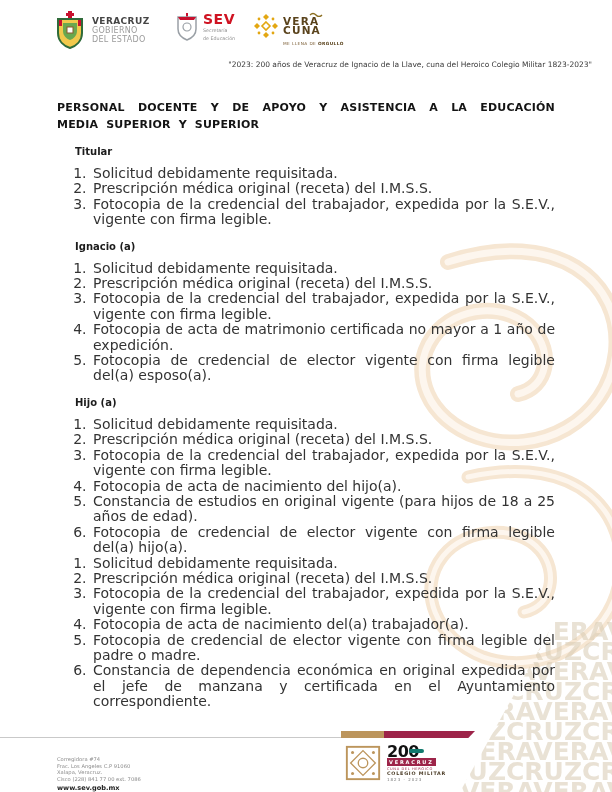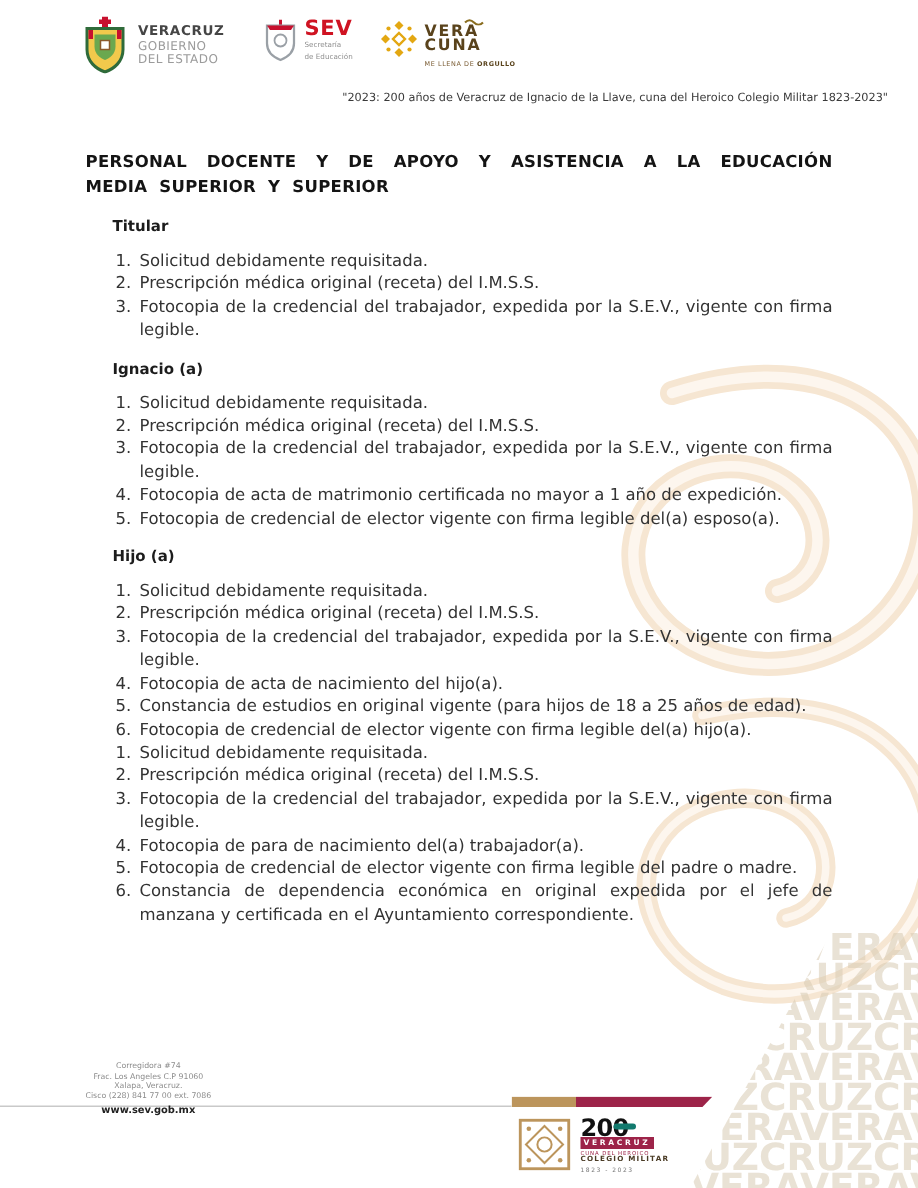--- a/index.html
+++ b/index.html
@@ -38,30 +38,30 @@
   .vc-tagline{font-size:4.3px; color:#7a5c33; letter-spacing:.4px; margin-top:3px; margin-left:29px;}
   .vc-tagline b{color:var(--brandbrown);}
   .quote{position:absolute; top:60px; right:20px; font-size:7.5px; color:#3a3a3a; z-index:1;}
   
   .content{position:absolute; left:57px; top:99px; width:498px; z-index:1;}
   .title{
     font-size:11px; line-height:17px; font-weight:bold; color:#141414;
     text-align:justify; word-spacing:4px; letter-spacing:.2px; margin:0;
   }
   .section-heading{font-size:10px; font-weight:bold; color:#1c1c1c; margin:13px 0 9px 18px;}
-  .req-list{margin:0; padding:0 0 0 34px; font-size:11px; color:var(--bodytext);}
+  .req-list{margin:0; padding:0 0 0 34px; font-size:14px; color:var(--bodytext);}
   .req-list li{line-height:15.4px; text-align:justify; padding-left:2px;}
   
   .footer-rule{position:absolute; left:0; top:737px; width:341px; height:1px; background:#c9c9c9; z-index:2;}
   .footer-bar{
     position:absolute; left:341px; top:731px; width:134px; height:7px; z-index:2;
     background:linear-gradient(90deg, var(--gold) 0 32%, var(--crimson) 32% 100%);
     clip-path:polygon(0 0,100% 0,95% 100%,0 100%);
   }
-  .address{position:absolute; left:57px; top:708px; z-index:2;text-align:center;}
+  .address{position:absolute; left:57px; top:756px; z-index:2;}
   .address-line{font-size:5.2px; line-height:6.5px; color:var(--mutedgray);}
   .website{display:block; font-size:6.6px; font-weight:bold; color:#222; margin-top:2px; text-decoration:none;}
   .bicentennial{position:absolute; left:344px; top:744px; display:flex; gap:5px; align-items:center; z-index:2;}
   .bic-text{display:flex; flex-direction:column;}
   .bic-numrow{display:flex; align-items:center; line-height:13px;}
   .bic-num{font-size:16px; font-weight:bold; color:#111; letter-spacing:-.5px;}
   .bic-rifle{display:inline-block; width:15px; height:4px; background:var(--teal); border-radius:2px; margin-left:-10px;}
   .bic-state{background:var(--crimson); color:#fff; font-size:5px; font-weight:bold; letter-spacing:1.8px; padding:1px 2px; width:max-content;}
   .bic-sub1{font-size:3.6px; color:var(--crimson); letter-spacing:.6px; margin-top:1px;}
   .bic-sub2{font-size:4.8px; font-weight:bold; color:#4a3b25; letter-spacing:.8px;}
@@ -175,21 +175,21 @@
           <li>Prescripción médica original (receta) del I.M.S.S.</li>
           <li>Fotocopia de la credencial del trabajador, expedida por la S.E.V., vigente con firma legible.</li>
           <li>Fotocopia de acta de nacimiento del hijo(a).</li>
           <li>Constancia de estudios en original vigente (para hijos de 18 a 25 años de edad).</li>
           <li>Fotocopia de credencial de elector vigente con firma legible del(a) hijo(a).</li>
         </ol>
         <ol class="req-list">
           <li>Solicitud debidamente requisitada.</li>
           <li>Prescripción médica original (receta) del I.M.S.S.</li>
           <li>Fotocopia de la credencial del trabajador, expedida por la S.E.V., vigente con firma legible.</li>
-          <li>Fotocopia de para de nacimiento del(a) trabajador(a).</li>
+          <li>Fotocopia de acta de nacimiento del(a) trabajador(a).</li>
           <li>Fotocopia de credencial de elector vigente con firma legible del padre o madre.</li>
           <li>Constancia de dependencia económica en original expedida por el jefe de manzana y certificada en el Ayuntamiento correspondiente.</li>
         </ol>
       </div>
   </div>
 
   <div class="footer-rule"></div>
   <div class="footer-bar"></div>
 
   <div class="address">

